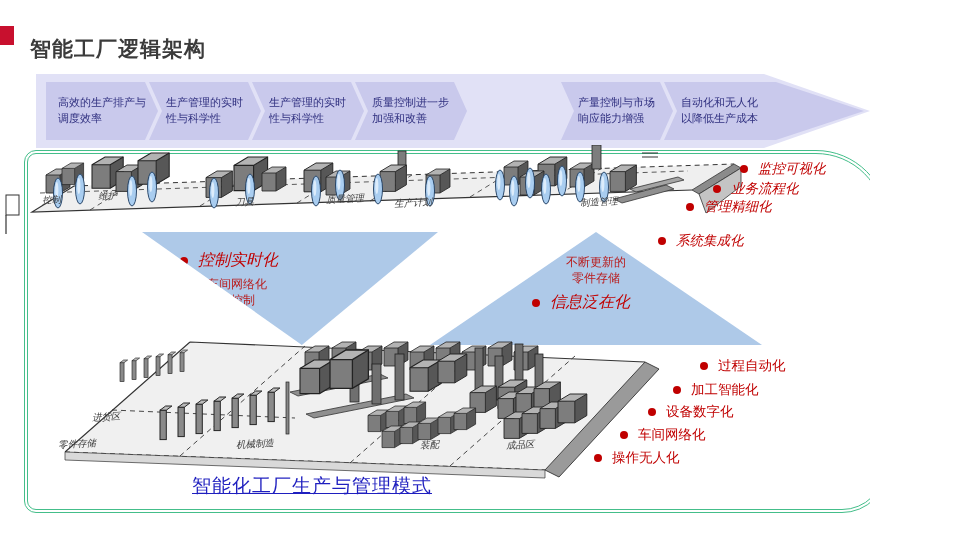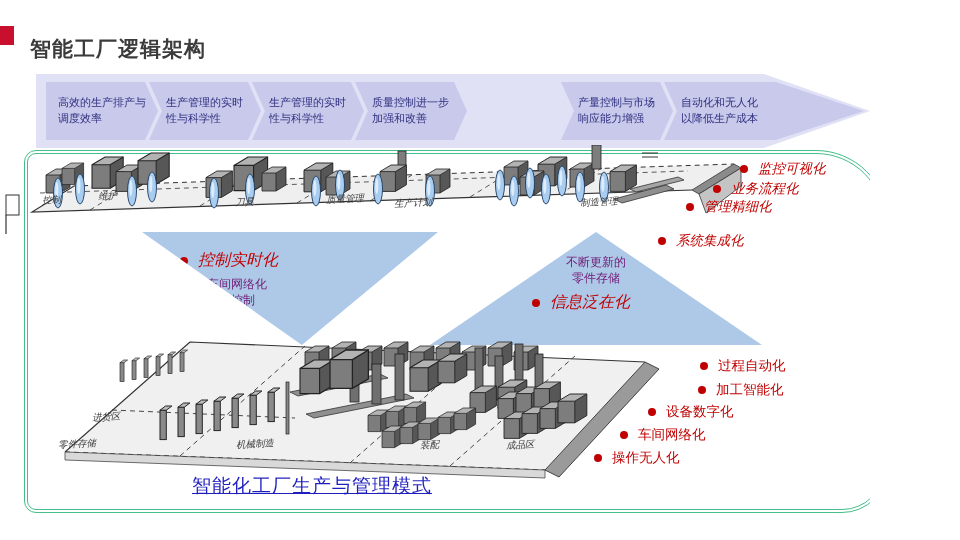--- a/index.html
+++ b/index.html
@@ -26,21 +26,21 @@
   
   .frame{position:absolute;left:24px;top:150px;width:864px;height:363px;
          border:4px double #44BE8A;border-radius:12px 72px 46px 12px;box-sizing:border-box;}
 
   
   .tri{position:absolute;background:#AEC9E8;}
   .tri-down{left:142px;top:232px;width:296px;height:113px;
             clip-path:polygon(0 0,100% 0,54% 100%);}
   .tri-up{left:430px;top:232px;width:332px;height:113px;
           clip-path:polygon(50% 0,100% 100%,0 100%);}
-  .tri-white{position:absolute;color:#701a75;font-size:12px;line-height:1.35;text-align:center;}
+  .tri-white{position:absolute;color:#b91c1c;font-size:12px;line-height:1.35;text-align:center;}
   .tri-down .tri-white{left:45px;top:44px;width:100px;}
   .tri-up .tri-white{left:116px;top:22px;width:100px;}
 
   
   .rbul{position:absolute;display:flex;align-items:center;color:#C00000;
         font-size:13.5px;font-weight:400;white-space:nowrap;}
   .rbul .dot{width:8px;height:8px;border-radius:50%;background:#C00000;
              display:inline-block;margin-right:10px;flex:none;}
   .rbul.it{font-style:italic;}
   .tri .rbul{font-size:16px;}
@@ -296,21 +296,21 @@
   <span class="plat-label" style="left:92px;top:411px">进货区</span>
   <span class="plat-label" style="left:58px;top:438px">零件存储</span>
   <span class="plat-label" style="left:236px;top:438px">机械制造</span>
   <span class="plat-label" style="left:420px;top:439px">装配</span>
   <span class="plat-label" style="left:506px;top:439px">成品区</span>
 
   <div class="rbul" style="left:700px;top:357px">
       <span class="dot"></span>
       <span>过程自动化</span>
     </div>
-  <div class="rbul" style="left:698px;top:381px">
+  <div class="rbul" style="left:673px;top:381px">
       <span class="dot"></span>
       <span>加工智能化</span>
     </div>
   <div class="rbul" style="left:648px;top:403px">
       <span class="dot"></span>
       <span>设备数字化</span>
     </div>
   <div class="rbul" style="left:620px;top:426px">
       <span class="dot"></span>
       <span>车间网络化</span>

